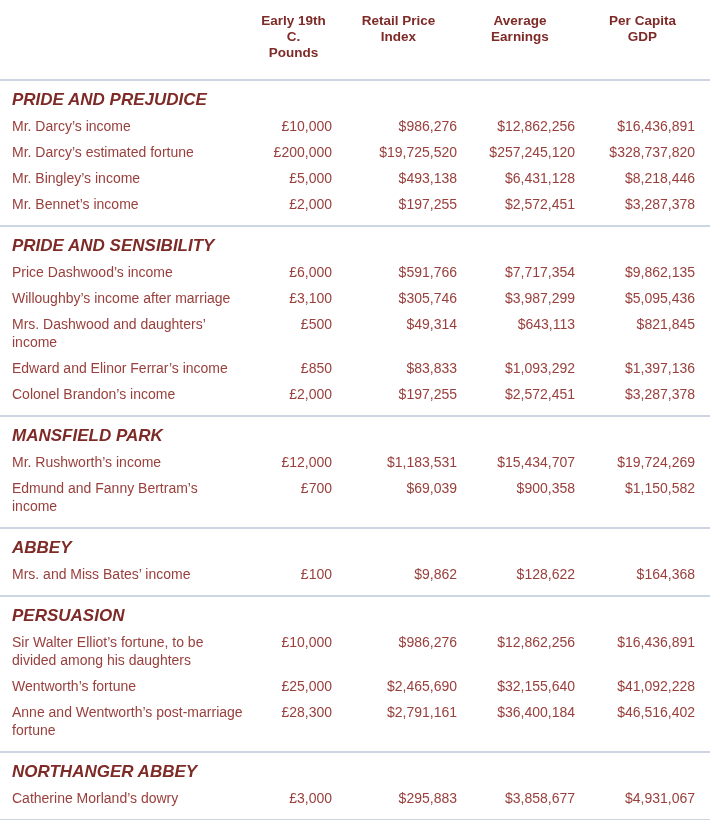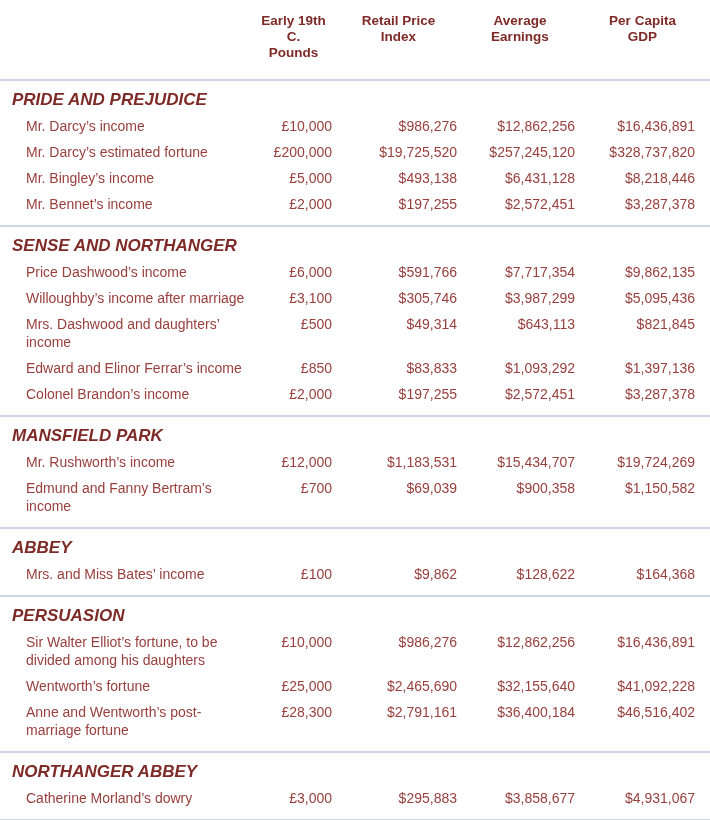--- a/index.html
+++ b/index.html
@@ -44,21 +44,21 @@
   td {
     font-size: 14px;
     line-height: 18px;
     color: #99403d;
     vertical-align: top;
     text-align: right;
     padding: 4px 8px 4px 0;
   }
   td.lbl {
     text-align: left;
-    padding-left: 26px;
+    padding-left: 12px;
     padding-right: 10px;
   }
   td.gdp { padding-right: 15px; }
   tr.sec td {
     color: #7e2a27;
     font-weight: bold;
     font-style: italic;
     font-size: 17px;
     text-align: left;
     padding: 10px 0 4px 12px;
@@ -118,21 +118,21 @@
         <tr>
           <td class="lbl">Mr. Bennet’s income</td>
           <td>£2,000</td>
           <td>$197,255</td>
           <td>$2,572,451</td>
           <td class="gdp">$3,287,378</td>
         </tr>
       </tbody>
       <tbody>
         <tr class="sec">
-          <td colspan="5">SENSE AND NORTHANGER</td>
+          <td colspan="5">PRIDE AND SENSIBILITY</td>
         </tr>
         <tr>
           <td class="lbl">Price Dashwood’s income</td>
           <td>£6,000</td>
           <td>$591,766</td>
           <td>$7,717,354</td>
           <td class="gdp">$9,862,135</td>
         </tr>
         <tr>
           <td class="lbl">Willoughby’s income after marriage</td>

